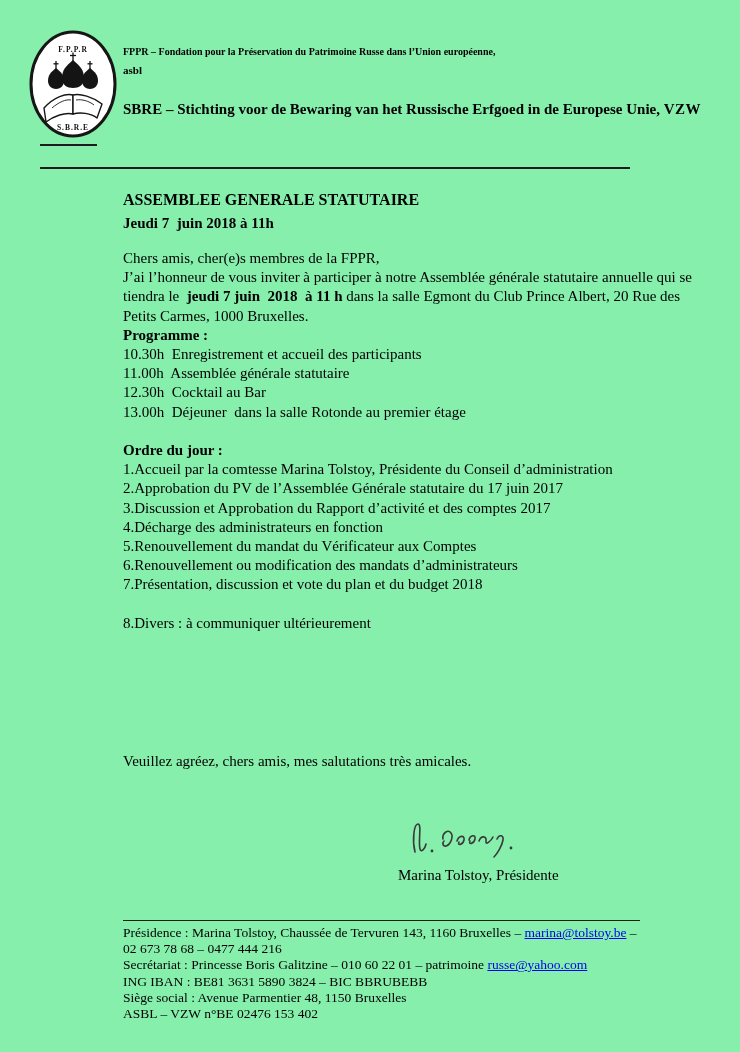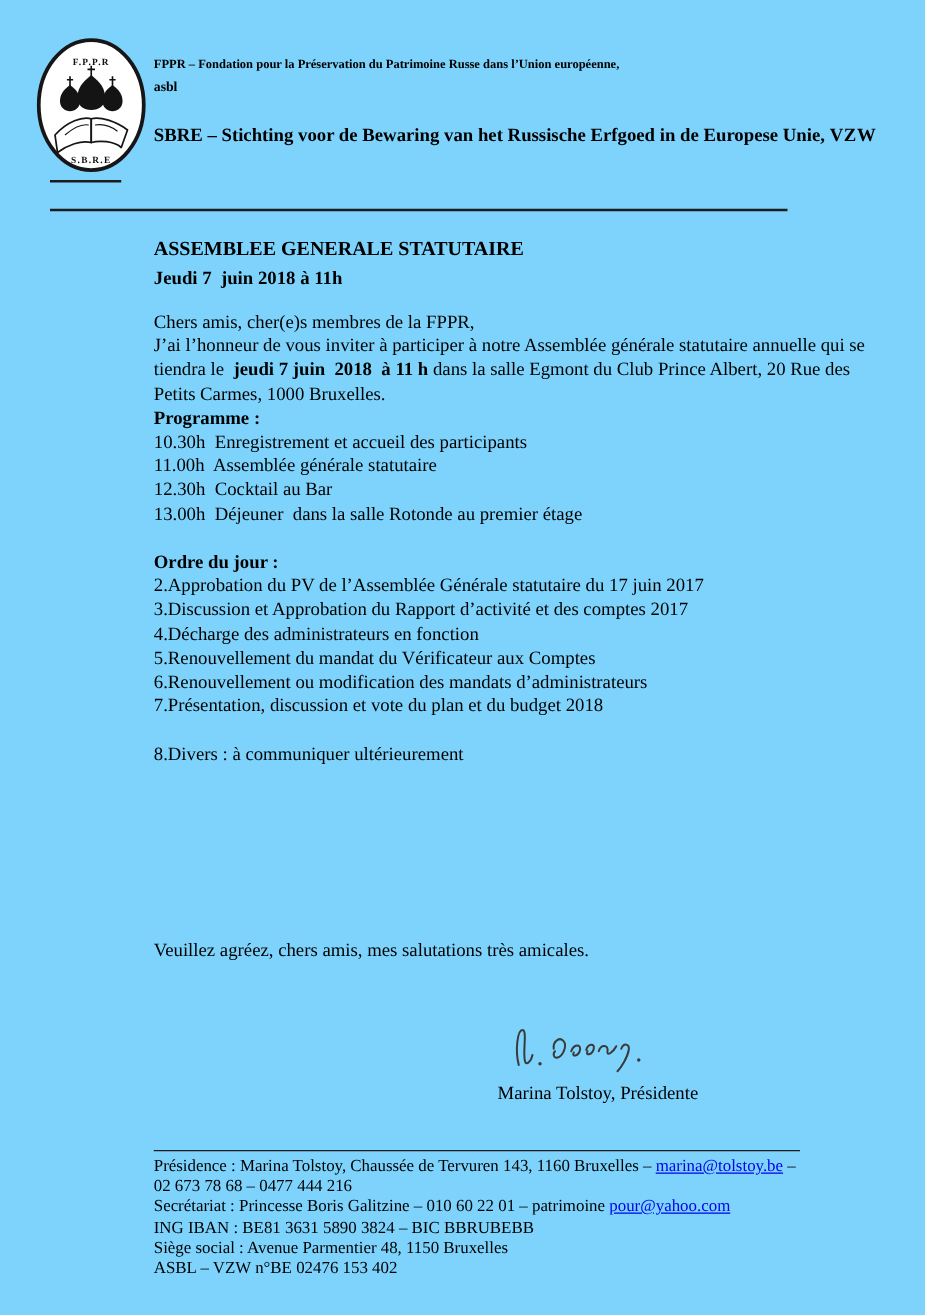--- a/index.html
+++ b/index.html
@@ -1,20 +1,20 @@
 <!DOCTYPE html>
 <html><head>
 <meta charset="utf-8">
 <style>
   html,body{margin:0;padding:0;background:#888;}
   .page{
     position:relative;
     width:740px;height:1052px;
     margin:0 auto;
-    background:#7dd3fc;
+    background:#86efac;
     font-family:"Liberation Serif","DejaVu Serif",serif;
     color:#000;
     overflow:hidden;
   }
   .pre{white-space:pre-wrap;}
   
   .logo{position:absolute;left:28px;top:28px;width:90px;height:112px;}
   
   .org{position:absolute;left:123px;top:42px;width:602px;}
   .org-fppr{font-weight:bold;font-size:10px;line-height:19px;}
@@ -98,20 +98,21 @@
   <div class="body-flow">
     <div class="pre">Chers amis, cher(e)s membres de la FPPR,</div>
     <p class="pre"><span>J’ai l’honneur de vous inviter à participer à notre Assemblée générale statutaire annuelle qui se tiendra le  </span><span class="b">jeudi 7 juin  2018  à 11 h </span><span>dans la salle Egmont du Club Prince Albert, 20 Rue des Petits Carmes, 1000 Bruxelles.</span></p>
     <div class="b pre">Programme :</div>
     <div class="pre">10.30h  Enregistrement et accueil des participants</div>
     <div class="pre">11.00h  Assemblée générale statutaire</div>
     <div class="pre">12.30h  Cocktail au Bar</div>
     <div class="pre">13.00h  Déjeuner  dans la salle Rotonde au premier étage</div>
     <div class="blank"></div>
     <div class="b pre">Ordre du jour :</div>
+    <div class="pre">1.Accueil par la comtesse Marina Tolstoy, Présidente du Conseil d’administration</div>
     <div class="pre">2.Approbation du PV de l’Assemblée Générale statutaire du 17 juin 2017</div>
     <div class="pre">3.Discussion et Approbation du Rapport d’activité et des comptes 2017</div>
     <div class="pre">4.Décharge des administrateurs en fonction</div>
     <div class="pre">5.Renouvellement du mandat du Vérificateur aux Comptes</div>
     <div class="pre">6.Renouvellement ou modification des mandats d’administrateurs</div>
     <div class="pre">7.Présentation, discussion et vote du plan et du budget 2018</div>
     <div class="blank"></div>
     <div class="pre">8.Divers : à communiquer ultérieurement</div>
   </div>
 
@@ -133,19 +134,19 @@
         <circle cx="106" cy="34" r="1.4" fill="#3a3a3a" stroke="none"></circle>
       </g>
     </svg>
   </div>
   <div class="sig-name pre">Marina Tolstoy, Présidente</div>
 
   <div class="footer">
     <div class="footer-rule"></div>
     <div class="pre"><span>Présidence : Marina Tolstoy, Chaussée de Tervuren 143, 1160 Bruxelles – </span><a class="mail" href="#">marina@tolstoy.be</a><span> –</span></div>
     <div class="pre">02 673 78 68 – 0477 444 216</div>
-    <div class="pre"><span>Secrétariat : Princesse Boris Galitzine – 010 60 22 01 – patrimoine </span><a class="mail" href="#">pour@yahoo.com</a></div>
+    <div class="pre"><span>Secrétariat : Princesse Boris Galitzine – 010 60 22 01 – patrimoine </span><a class="mail" href="#">russe@yahoo.com</a></div>
     <div class="pre">ING IBAN : BE81 3631 5890 3824 – BIC BBRUBEBB</div>
     <div class="pre">Siège social : Avenue Parmentier 48, 1150 Bruxelles</div>
     <div class="pre">ASBL – VZW n°BE 02476 153 402</div>
   </div>
 
 </div>
 
 </body></html>

